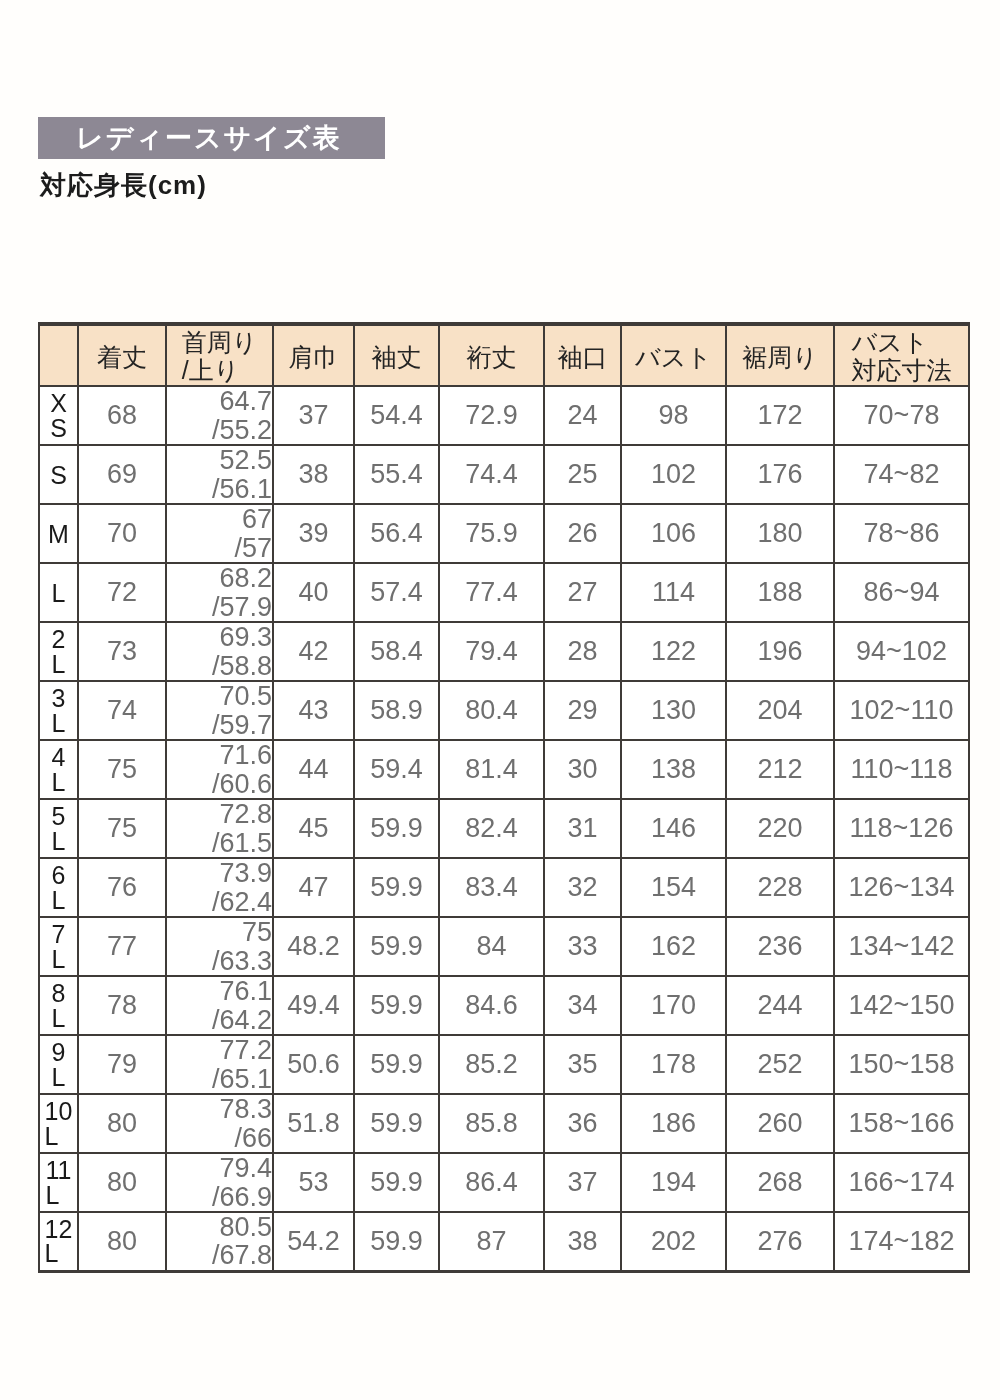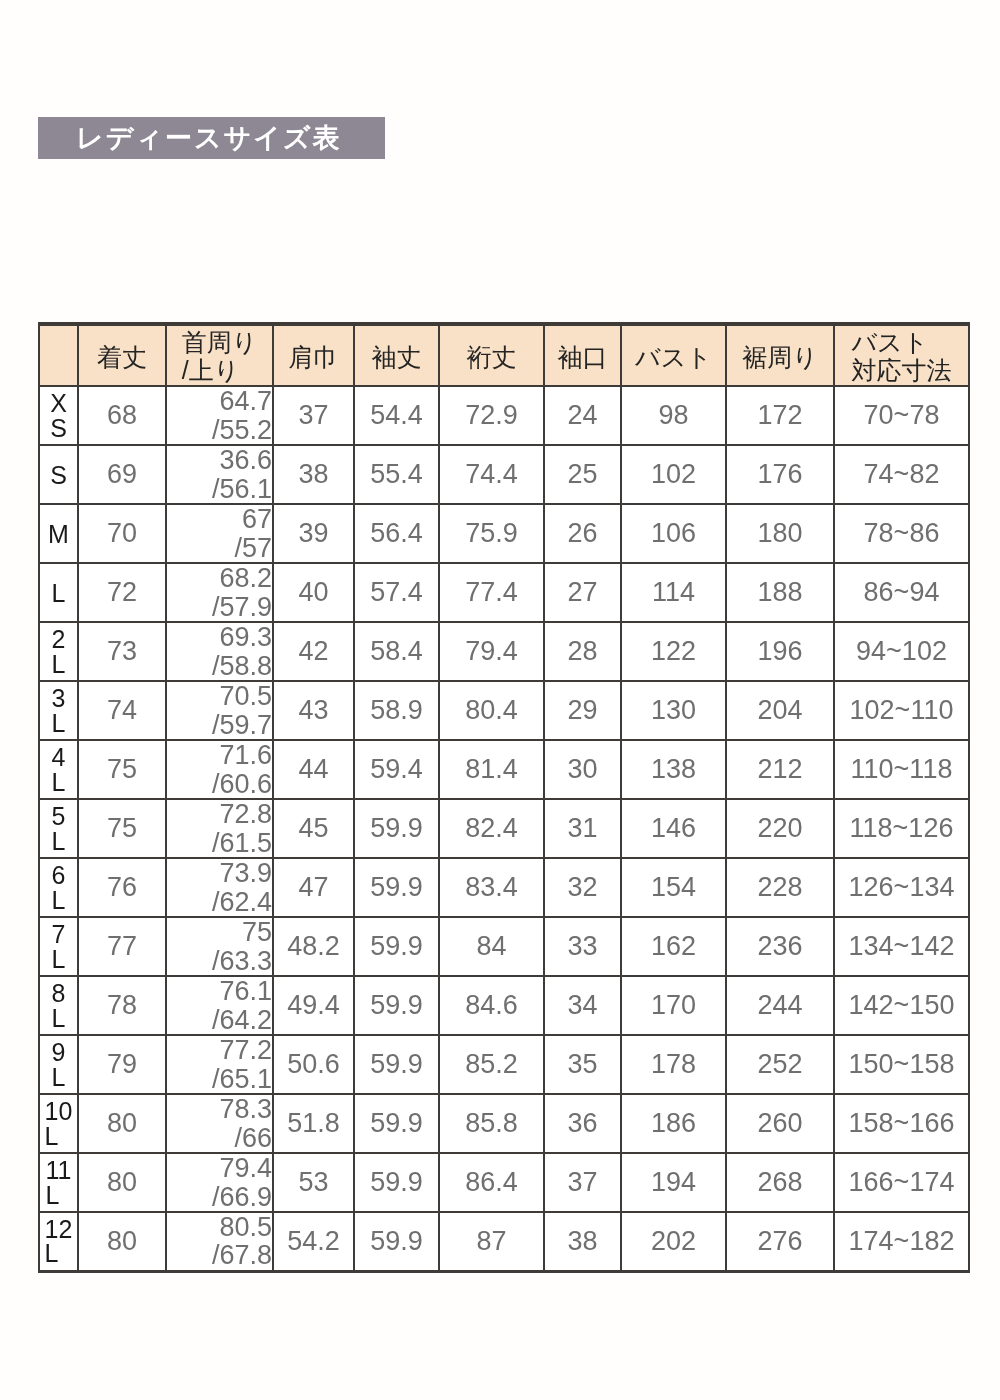--- a/index.html
+++ b/index.html
@@ -62,20 +62,21 @@
   .neck-cell .nk0{padding-left:8px;}
   .neck-cell .nk1{padding-left:18px;}
 </style>
 </head>
 <body>
 
 <div class="page">
 
   <div class="title-bar">レディースサイズ表</div>
 
+  <div class="subtitle">対応身長(cm)</div>
 
 
   <table class="size-table">
     <colgroup>
       <col style="width:39px">
         <col style="width:88px">
         <col style="width:107px">
       <col style="width:81px">
         <col style="width:85px">
         <col style="width:105px">
@@ -111,21 +112,21 @@
           <td>72.9</td>
           <td>24</td>
           <td>98</td>
           <td>172</td>
           <td>70~78</td>
         </tr>
         <tr>
           <th class="row-label"><span class="hwrap"><div>S</div></span></th>
           <td>69</td>
           <td class="neck-cell">
-            <div class="nk0">36.6</div>
+            <div class="nk0">52.5</div>
             <div class="nk1">/56.1</div>
           </td>
           <td>38</td>
           <td>55.4</td>
           <td>74.4</td>
           <td>25</td>
           <td>102</td>
           <td>176</td>
           <td>74~82</td>
         </tr>

